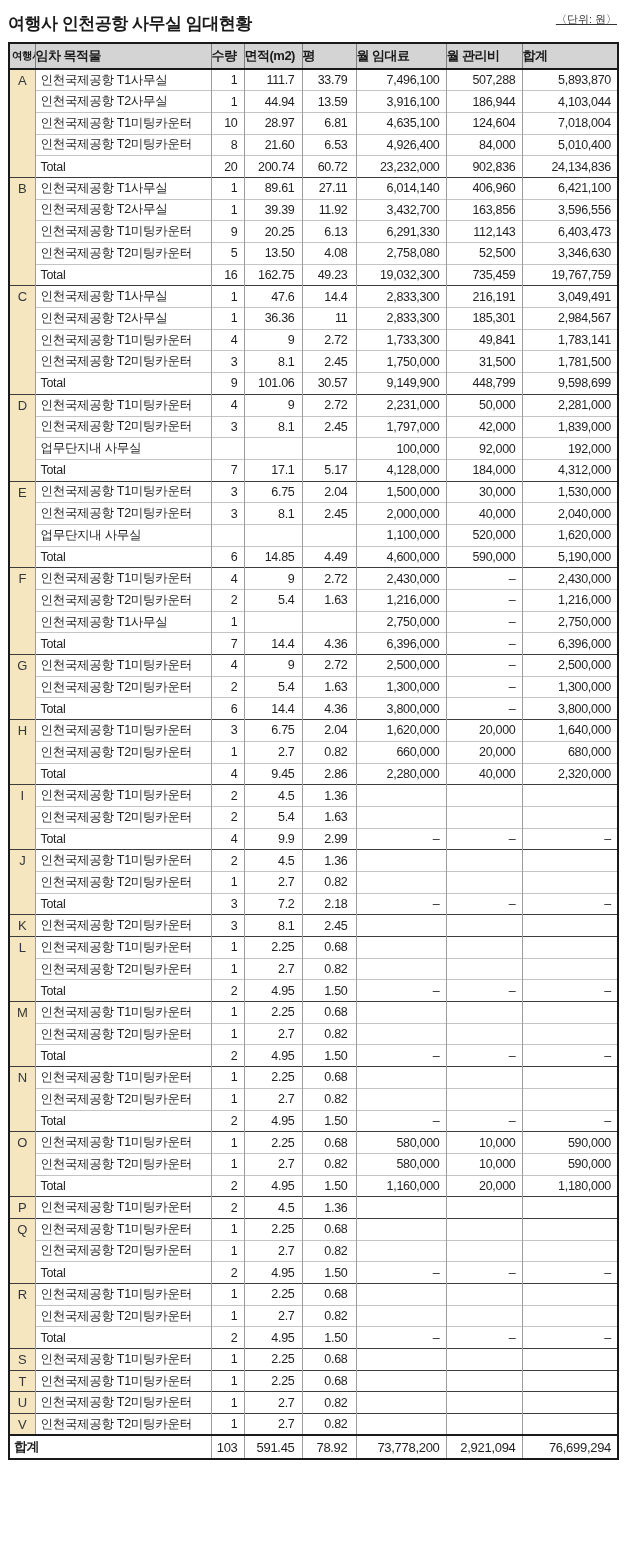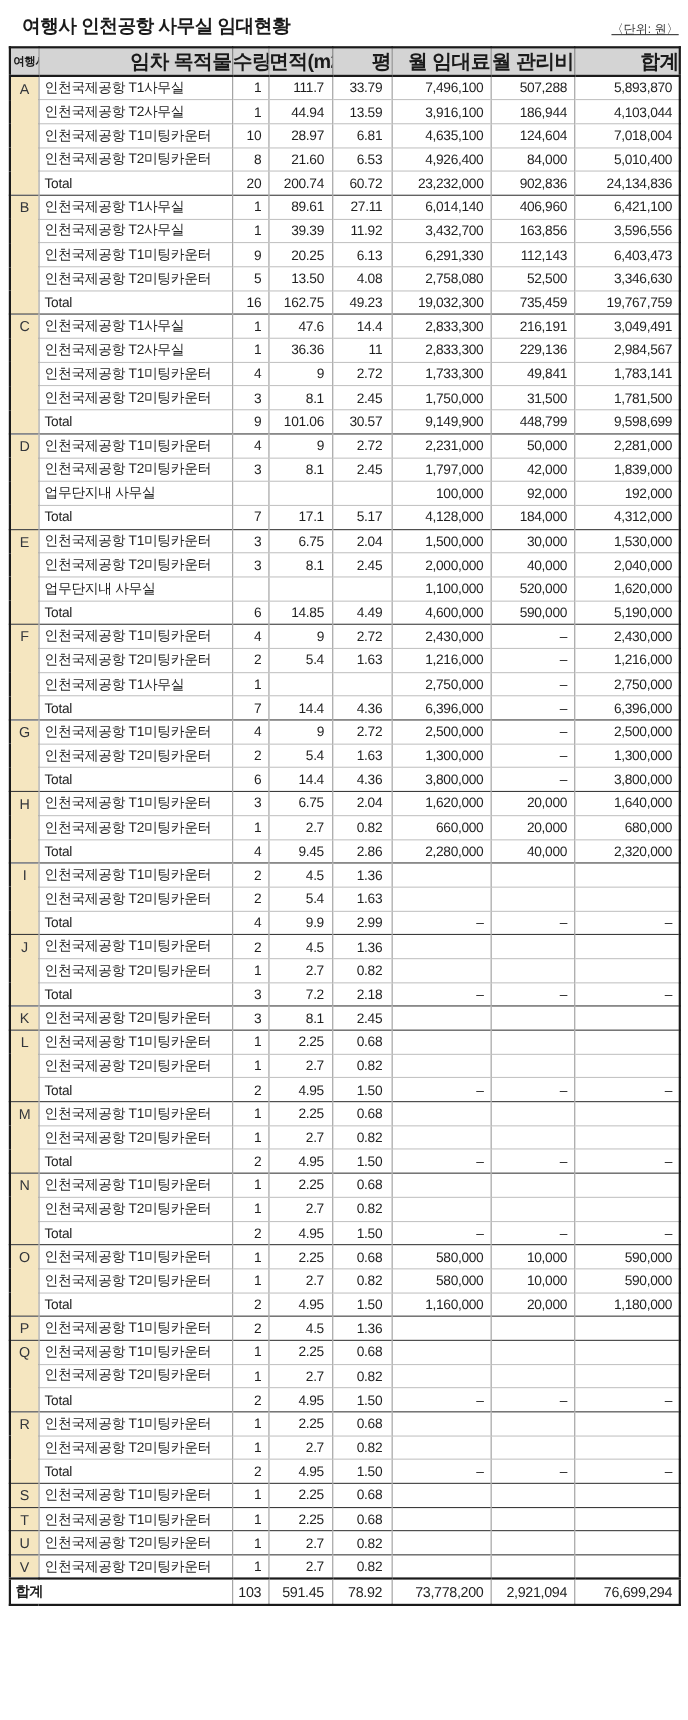--- a/index.html
+++ b/index.html
@@ -9,22 +9,21 @@
     background: #ffffff;
     font-family: "Liberation Sans", "DejaVu Sans", sans-serif;
     color: #1a1a1a;
     overflow: hidden;
   }
   .page { padding: 10px 8px 0 8px; }
 
   .title-bar {
     display: flex;
     justify-content: space-between;
-    align-items: flex-end;
-    margin: 2px 0 7px 12px;
+    margin: 2px 0 7px 0;
   }
   .doc-title {
     font-size: 17px;
     font-weight: 700;
     letter-spacing: -0.5px;
   }
   .unit-label {
     font-size: 11px;
     color: #333;
     padding-bottom: 1px;
@@ -41,25 +40,25 @@
   col.w-item   { width: 176px; }
   col.w-qty    { width: 33px; }
   col.w-area   { width: 58px; }
   col.w-pyeong { width: 54px; }
   col.w-rent   { width: 90px; }
   col.w-fee    { width: 76px; }
   col.w-total  { width: 96px; }
 
   th {
     background: #d4d4d4;
-    font-size: 18px;
+    font-size: 13px;
     font-weight: 700;
     height: 26px;
     padding: 0;
-    text-align: right;
+    text-align: left;
     border-bottom: 2px solid #1a1a1a;
     letter-spacing: -0.5px;
     overflow: hidden;
     white-space: nowrap;
   }
   th + th { border-left: 1px solid #7d7d7d; }
   th.h-agency { font-size: 10.5px; text-align: left; padding-left: 2px; }
 
   td {
     font-size: 12.5px;
@@ -237,21 +236,21 @@
           <td class="c5">2,833,300</td>
           <td class="c6">216,191</td>
           <td class="c7">3,049,491</td>
         </tr>
         <tr>
           <td class="c1">인천국제공항 T2사무실</td>
           <td class="c2">1</td>
           <td class="c3">36.36</td>
           <td class="c4">11</td>
           <td class="c5">2,833,300</td>
-          <td class="c6">229,136</td>
+          <td class="c6">185,301</td>
           <td class="c7">2,984,567</td>
         </tr>
         <tr>
           <td class="c1">인천국제공항 T1미팅카운터</td>
           <td class="c2">4</td>
           <td class="c3">9</td>
           <td class="c4">2.72</td>
           <td class="c5">1,733,300</td>
           <td class="c6">49,841</td>
           <td class="c7">1,783,141</td>

